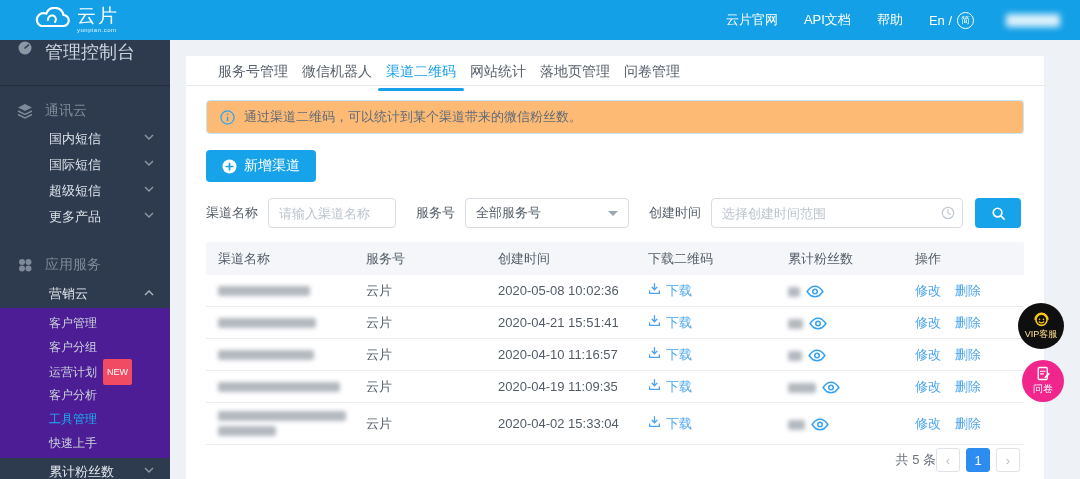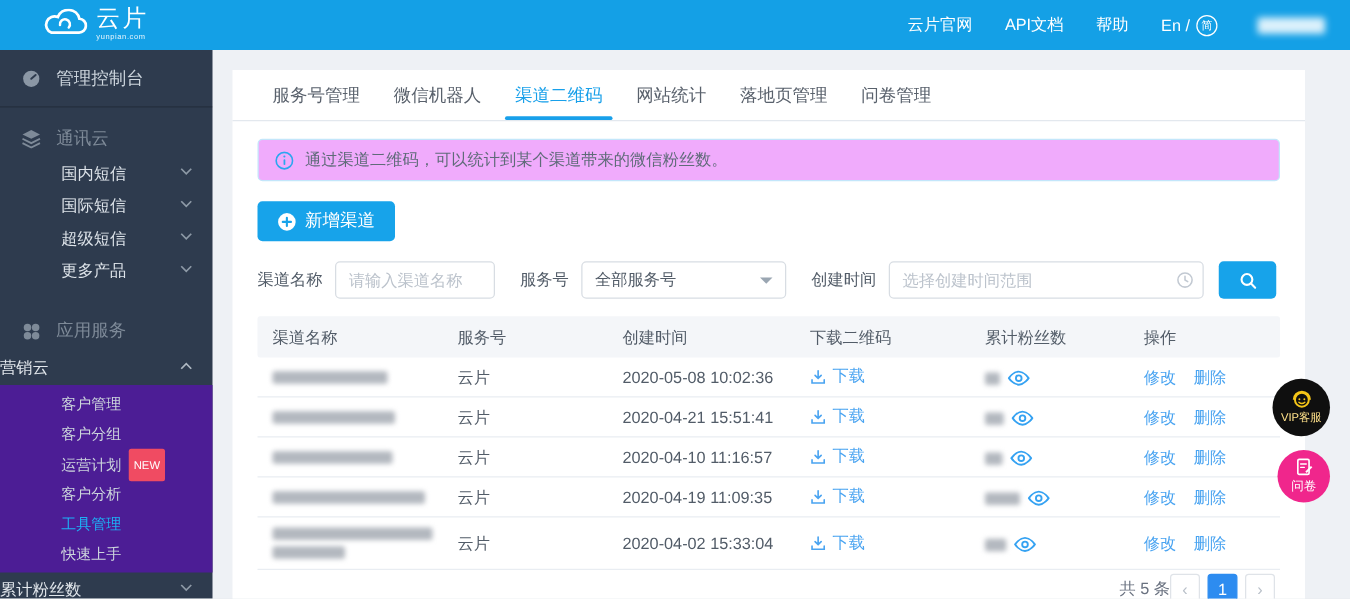--- a/index.html
+++ b/index.html
@@ -16,50 +16,50 @@
   .top-link { color:#fff; text-decoration:none; cursor:pointer; }
   .lang { display:flex; align-items:center; gap:5px; }
   .lang-badge { width:17px; height:17px; border:1px solid #fff; border-radius:50%;
     font-size:9px; display:flex; align-items:center; justify-content:center; }
   .user-redact { width:54px; height:13px; background:rgba(255,255,255,.85);
     border-radius:2px; filter:blur(3px); margin-left:6px; }
 
   
   .sidebar { position:absolute; top:40px; left:0; width:170px; height:439px;
     background:#2e3b4e; color:#cfd7df; font-size:13px; z-index:20; }
-  .side-console { height:46px; display:flex; align-items:center; gap:12px;
-    padding:0 17px; border-bottom:1px solid rgba(0,0,0,.22); color:#cdd5dd; font-size:14px; cursor:pointer; }
+  .side-console { height:46px; display:flex; gap:12px;
+    padding:0 17px; border-bottom:1px solid rgba(0,0,0,.22); color:#cdd5dd; font-size:18px; cursor:pointer; }
   .side-section { display:flex; align-items:center; gap:12px; padding:16px 17px 6px; color:#7e8a98; font-size:14px; }
   .side-section.gap-top { padding-top:26px; }
   .side-item { position:relative; height:26px; line-height:26px; padding-left:49px; color:#dde3e9; cursor:pointer; }
   .side-item .chev { position:absolute; right:16px; top:8px; }
-  .side-group { position:relative; height:28px; line-height:28px; color:#e2e7ec; cursor:pointer; }
+  .side-group { position:relative; height:28px; line-height:28px; padding-left:49px; color:#e2e7ec; cursor:pointer; }
   .side-group .chev { position:absolute; right:16px; top:9px; }
   .side-sub { background:#4c1d95; padding:3px 0; }
   .side-subitem { position:relative; height:24px; line-height:24px; padding-left:49px;
     color:#ccd4dc; font-size:12px; cursor:pointer; }
   .side-subitem.active { color:#1db0f5; }
   .new-badge { display:inline-block; background:#f04b62; color:#fff; font-size:9px;
     padding:1px 4px; border-radius:2px; margin-left:6px; vertical-align:1px; }
 
   
   .main { position:absolute; top:40px; left:170px; width:910px; height:439px; background:#eef1f5; }
   .card { position:absolute; left:16px; top:16px; width:858px; height:450px; background:#fff; }
 
-  .tab-bar { display:flex; align-items:center; gap:27px; height:41px; padding:0 32px;
+  .tab-bar { display:flex; align-items:center; gap:14px; height:30px; padding:0 32px;
     border-bottom:1px solid #e3e8ee; font-size:14px; color:#59616c; }
   .tab { position:relative; height:38px; line-height:38px; cursor:pointer; white-space:nowrap; }
   .tab.active { color:#18a0ea; }
   .tab.active::after { content:""; position:absolute; left:-8px; right:-8px; bottom:-1px;
     height:3px; background:#18a0ea; border-radius:2px; }
 
   .card-body { padding:14px 20px 0; }
 
   .notice { height:34px; display:flex; align-items:center; gap:9px; padding:0 13px;
-    background:#f0abfc; border:1px solid #c3e6fa; border-radius:4px; color:#5f6b79; font-size:13px; }
+    background:#fdba74; border:1px solid #c3e6fa; border-radius:4px; color:#5f6b79; font-size:13px; }
 
   .btn-primary { margin-top:16px; height:32px; display:inline-flex; align-items:center; gap:7px;
     padding:0 16px; background:#17a3ea; color:#fff; border:none; border-radius:4px;
     font-size:14px; cursor:pointer; font-family:inherit; }
 
   .filters { margin-top:16px; display:flex; align-items:center; font-size:13px; color:#525c68; }
   .f-label { margin-right:10px; white-space:nowrap; }
   .f-gap { width:20px; flex:0 0 20px; }
   .text-input { width:128px; height:30px; border:1px solid #d8dde3; border-radius:4px;
     padding:0 10px; font-size:13px; color:#525c68; outline:none; font-family:inherit; }
@@ -80,21 +80,21 @@
   .thead { background:#f4f6f9; height:33px; border-radius:2px; }
   .tcell { padding-left:12px; }
   .tbody-row { height:32px; border-bottom:1px solid #e9edf2; }
   .tbody-row.tall { height:42px; }
   .redact { height:10px; border-radius:2px; background:#b3b8bf; filter:blur(2px); }
   .redact.r1 { width:92px; } .redact.r2 { width:98px; } .redact.r3 { width:96px; }
   .redact.r4 { width:122px; } .redact.r5a { width:128px; margin-bottom:5px; } .redact.r5b { width:58px; }
   .fans-redact { display:inline-block; vertical-align:middle; margin-right:6px; }
   .fans-redact.f1 { width:12px; } .fans-redact.f2 { width:15px; } .fans-redact.f3 { width:14px; }
   .fans-redact.f4 { width:28px; } .fans-redact.f5 { width:17px; }
-  .link { color:#4aa4f1; cursor:pointer; text-decoration:none; display:inline-flex; align-items:center; gap:5px; }
+  .link { color:#4aa4f1; cursor:pointer; text-decoration:none; display:inline-flex; align-items:flex-start; gap:5px; }
   .actions .link + .link { margin-left:14px; }
   .eye-btn { display:inline-flex; vertical-align:middle; cursor:pointer; }
 
   .pagination { margin-top:3px; display:flex; align-items:center; justify-content:flex-end;
     gap:0; padding-right:4px; font-size:13px; color:#6a7280; }
   .page-group { display:flex; gap:6px; }
   .page-btn { width:24px; height:24px; border:1px solid #dfe3e8; border-radius:3px; background:#fff;
     color:#b9c0c9; font-size:13px; display:flex; align-items:center; justify-content:center; cursor:pointer; }
   .page-btn.current { background:#2d8cf0; border-color:#2d8cf0; color:#fff; }
 

